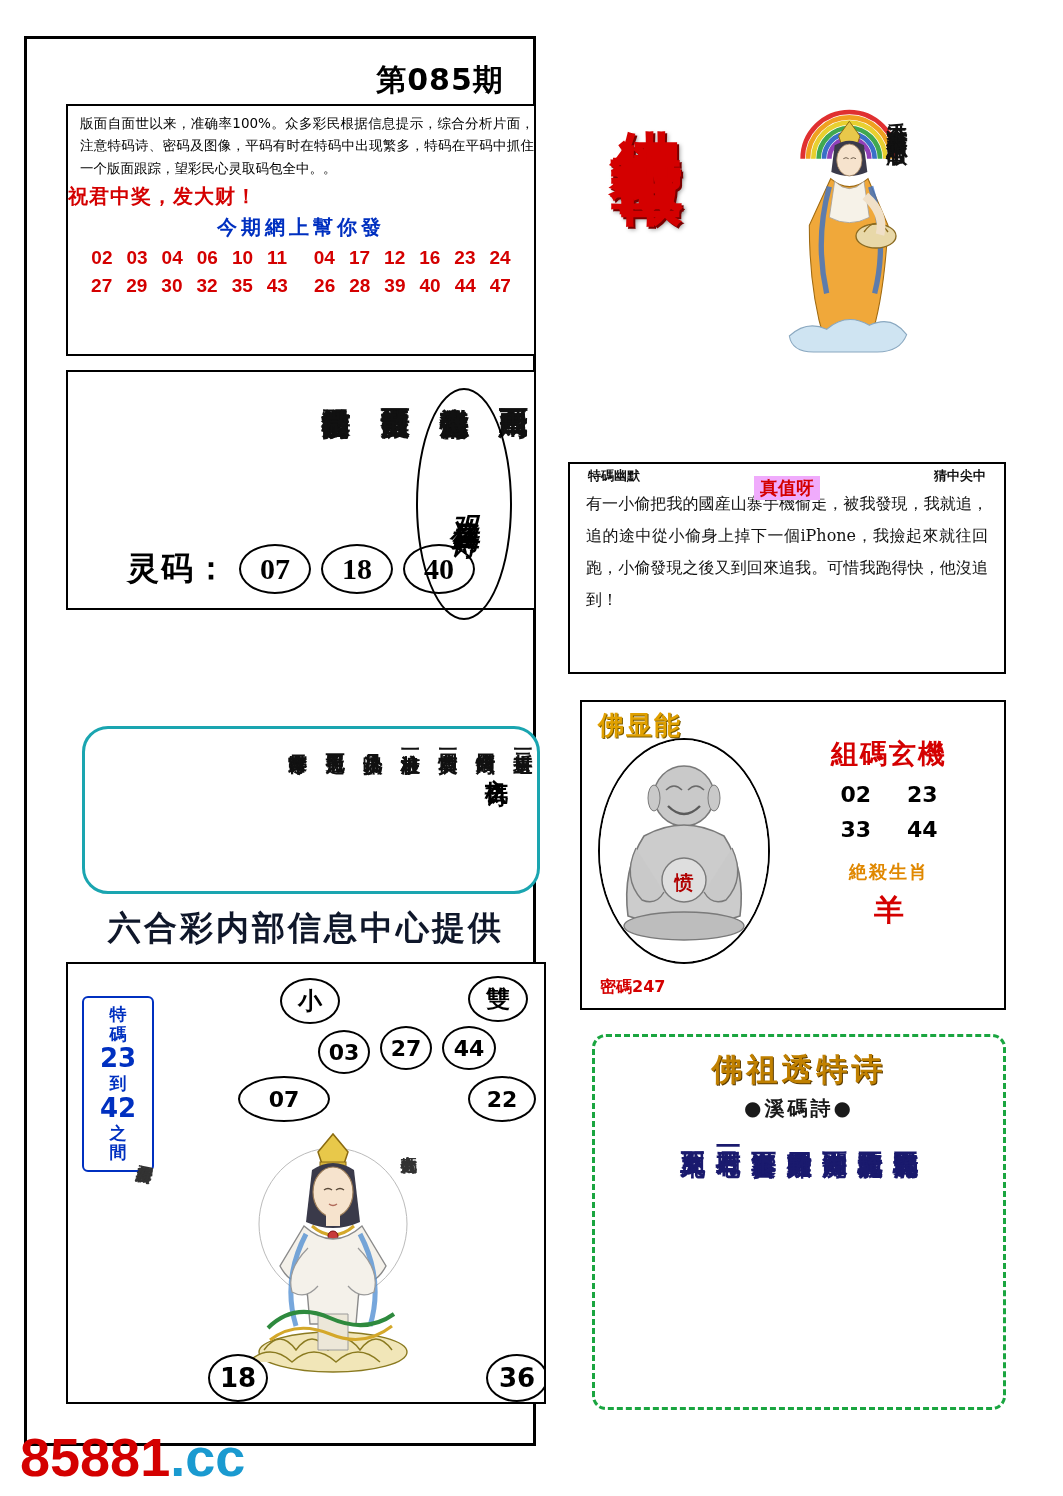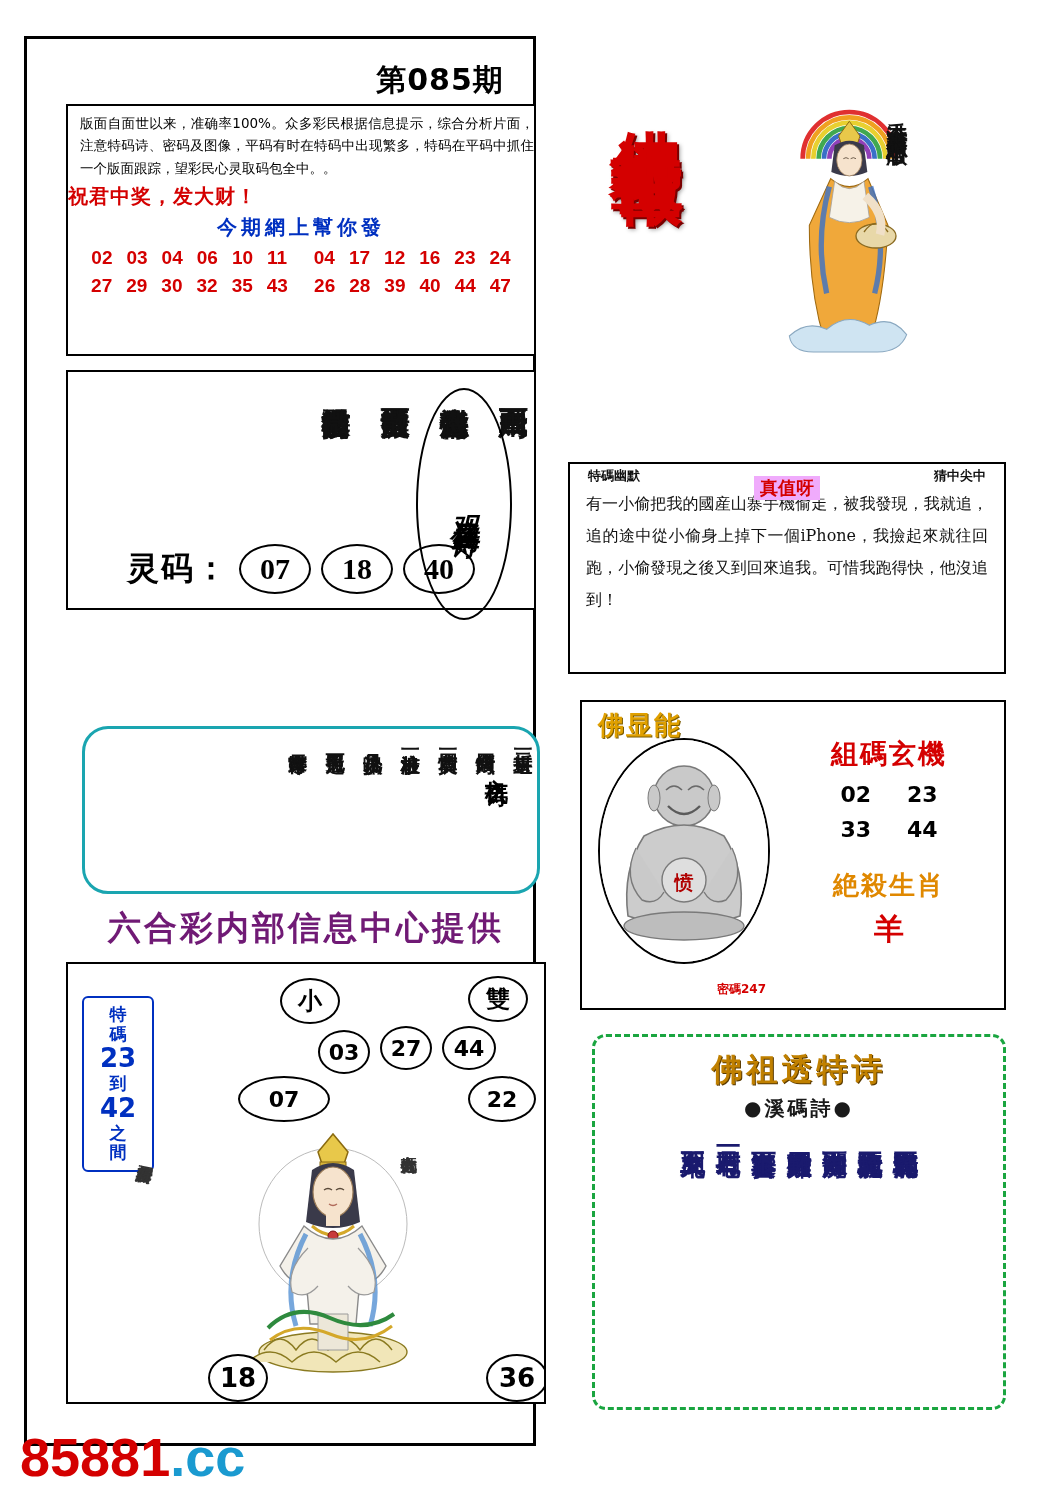--- a/index.html
+++ b/index.html
@@ -75,21 +75,21 @@
   .xj-cols{display:flex;flex-direction:row-reverse;gap:10px;padding-top:10px;margin-left:12px;}
   .xjcol{writing-mode:vertical-rl;text-orientation:upright;font-size:19px;line-height:1.45;
     font-weight:bold;color:#111;height:140px;}
   .xj-label{
     position:absolute;right:24px;top:30px;writing-mode:vertical-rl;text-orientation:upright;
     font-size:23px;font-weight:bold;letter-spacing:3px;
   }
   
   .provider{
     position:absolute;left:66px;top:906px;width:480px;text-align:center;
-    font-size:33px;font-weight:bold;color:#701a75;letter-spacing:3px;
+    font-size:33px;font-weight:bold;color:#0f172a;letter-spacing:3px;
   }
   
   .picbox{
     position:absolute;left:66px;top:962px;width:480px;height:442px;
     border:2px solid #000;box-sizing:border-box;background:#fff;overflow:hidden;
   }
   .te-badge{
     position:absolute;left:14px;top:32px;width:68px;height:172px;border:2px solid #0030c0;
     border-radius:6px;display:flex;flex-direction:column;align-items:center;justify-content:center;
     color:#0030c0;font-weight:bold;line-height:1.15;font-size:17px;
@@ -141,27 +141,27 @@
   }
   .fx-title{
     position:absolute;left:16px;top:6px;font-size:26px;font-weight:bold;color:#e0a000;
     letter-spacing:2px;text-shadow:1px 1px 0 #7a5a00;
   }
   .fx-oval{
     position:absolute;left:16px;top:36px;width:168px;height:222px;border:2px solid #000;
     border-radius:50%;overflow:hidden;background:#fff;
   }
   .fx-code{
-    position:absolute;left:18px;bottom:10px;width:166px;text-align:right;
-    font-size:12px;font-weight:bold;color:#d40000;
+    position:absolute;left:18px;bottom:10px;width:166px;text-align:left;
+    font-size:16px;font-weight:bold;color:#d40000;
   }
   .fx-right{position:absolute;left:200px;top:34px;width:214px;text-align:center;}
   .fx-zm{font-size:27px;font-weight:bold;color:#d40000;letter-spacing:2px;}
   .fx-nums{display:flex;justify-content:center;gap:36px;margin-top:10px;font-size:22px;font-weight:bold;}
-  .fx-kill{font-size:26px;font-weight:bold;color:#e08800;margin-top:26px;letter-spacing:2px;}
+  .fx-kill{font-size:18px;font-weight:bold;color:#e08800;margin-top:18px;letter-spacing:2px;}
   .fx-zodiac{font-size:30px;font-weight:bold;color:#d40000;margin-top:6px;}
   
   .toute{
     position:absolute;left:592px;top:1034px;width:414px;height:376px;
     border:3px dashed #1aa540;border-radius:14px;box-sizing:border-box;background:#fff;
   }
   .tt-title{
     text-align:center;margin-top:12px;font-size:31px;font-weight:bold;color:#c08000;
     letter-spacing:4px;text-shadow:1px 1px 0 #5a3a00;
   }

